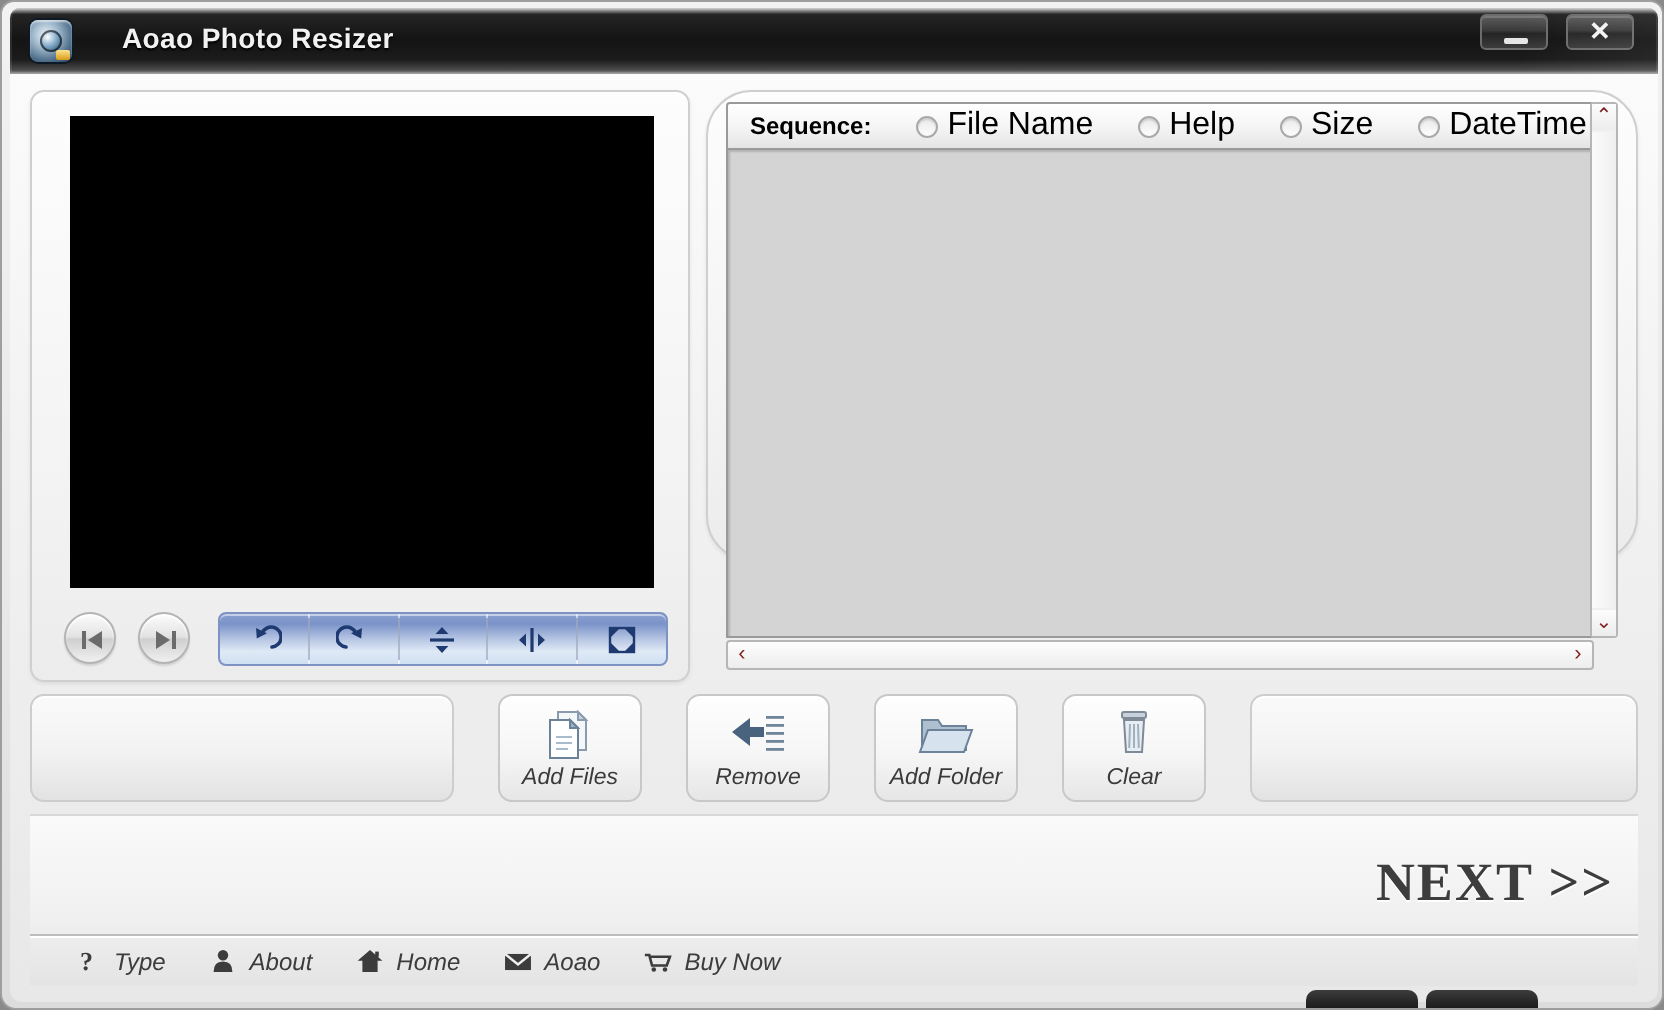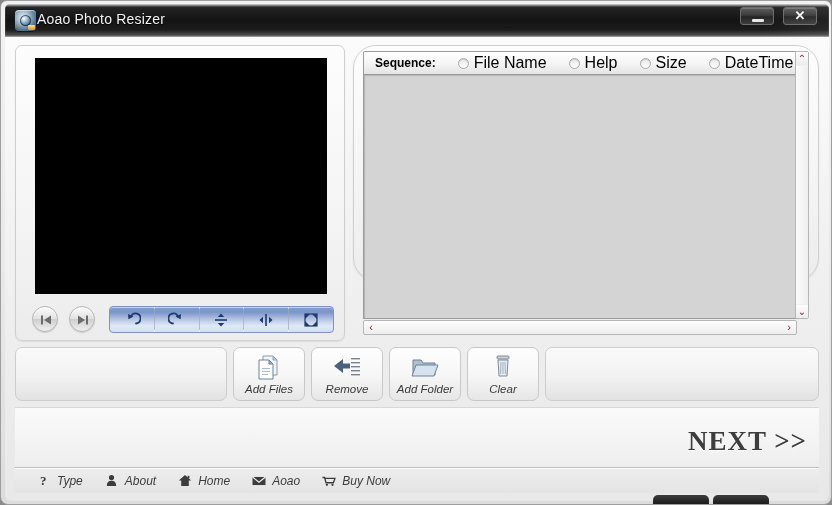--- a/index.html
+++ b/index.html
@@ -53,25 +53,26 @@
     background: radial-gradient(circle at 35% 32%, #ffffff 0%, #7fa8c8 45%, #1d3methodology 46%, #16324b 100%);
     background: radial-gradient(circle at 35% 32%, #ffffff 0%, #7fa8c8 45%, #16324b 100%);
     box-shadow: inset 0 0 0 1px rgba(0,0,0,.55);
   }
   #app-icon .flash{
     position:absolute; right:1px; bottom:1px; width:7px; height:5px;
     background:linear-gradient(180deg,#ffe38a,#d79b1c);
     border-radius:1px;
   }
   #window-title{
-    position:absolute; left:32px; top:7px;
+    position:absolute; left:56px; top:7px;
     font-size:14px; color:#f2f2f2;
     letter-spacing:.2px;
     text-shadow:0 1px 1px #000;
     font-family:"Liberation Sans", sans-serif;
+    font-weight:bold;
   }
   .win-btn{
     position:absolute; top:3px; height:18px; width:34px;
     border:1px solid #6c6c6c;
     border-radius:3px;
     background:linear-gradient(180deg,#5d5d5d 0%,#3a3a3a 45%,#242424 55%,#3c3c3c 100%);
     box-shadow: inset 0 1px 0 rgba(255,255,255,.18);
     cursor:pointer;
   }
   #btn-min { right:55px; }
@@ -204,21 +205,21 @@
     display:flex; align-items:center; justify-content:center;
     color:#7d1f22; font-size:11px; line-height:1;
     font-family:"Liberation Sans", sans-serif;
   }
   #hs-left{ left:0; }
   #hs-right{ right:0; }
 
   
   #toolbar-row{
     position:absolute; left:10px; top:310px; width:804px; height:54px;
-    display:flex; gap:6px;
+    display:flex; gap:22px;
   }
   .tool-btn{
     width:72px; height:54px; position:relative; cursor:pointer;
     background:linear-gradient(180deg,#fefefe 0%,#f6f6f6 55%,#e6e6e6 100%);
     border:1px solid #c8c8c8; border-radius:7px;
     box-shadow: inset 0 1px 0 #fff;
   }
   .tool-spacer{
     position:relative;
     background:linear-gradient(180deg,#fafafa 0%,#f2f2f2 55%,#e2e2e2 100%);

